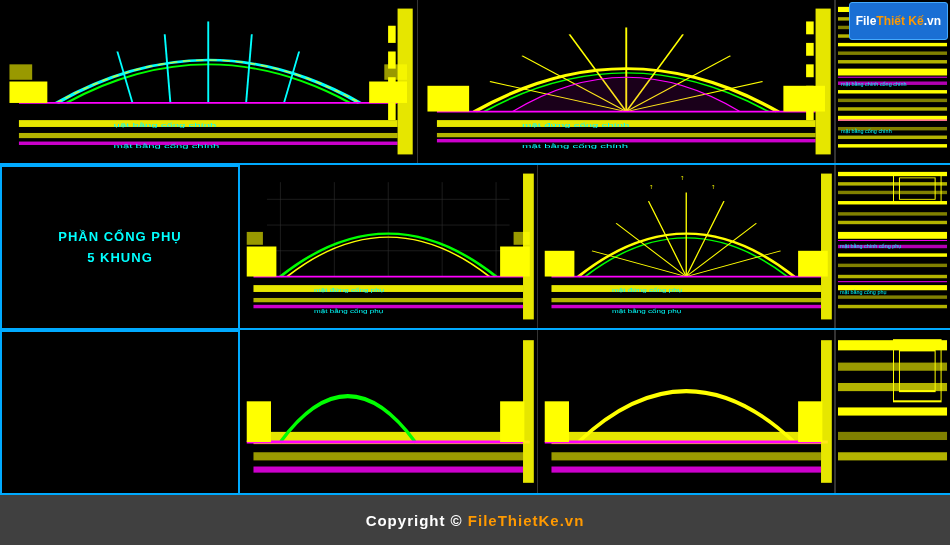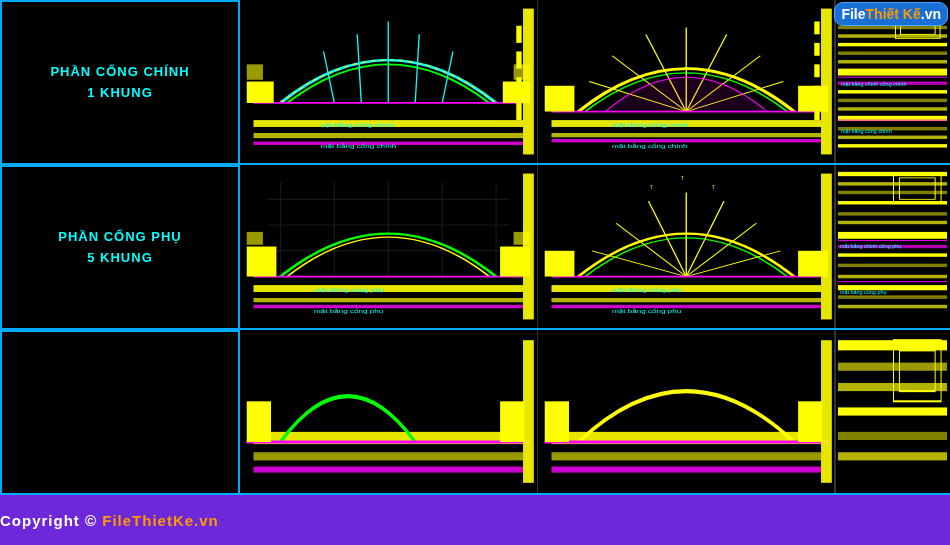--- a/index.html
+++ b/index.html
@@ -21,24 +21,24 @@
       position: relative;
     }
 
     
     .logo {
       position: absolute;
       top: 2px;
       right: 2px;
       background: #1a6fd4;
       color: #fff;
-      font-size: 14px;
+      font-size: 12px;
       font-weight: bold;
-      padding: 3px 6px;
-      border-radius: 9px;
+      padding: 11px 6px;
+      border-radius: 3px;
       z-index: 100;
       border: 1px solid #4af;
     }
     .logo span { color: #f90; }
 
     
     .row {
       display: flex;
       flex-direction: row;
       border-bottom: 2px solid #0af;
@@ -106,22 +106,22 @@
       position: relative;
       overflow: hidden;
     }
 
     
     .copyright-row {
       height: 52px;
       min-height: 52px;
       display: flex;
       align-items: center;
-      justify-content: flex-start;
-      background: #6d28d9;
+      justify-content: center;
+      background: #404040;
       border-top: 2px solid #0af;
       flex-shrink: 0;
     }
 
     .copyright-text {
       color: #fff;
       font-size: 15px;
       font-weight: bold;
       letter-spacing: 1px;
     }
@@ -147,26 +147,20 @@
 
   <div class="logo">
     File<span>Thiết Kế</span>.vn
   </div>
 
   <div class="cursor-icon">☜</div>
 
   <div class="rows-container">
 
     <div class="row row1">
-      <div class="left-panel">
-        <div class="left-panel-text">
-          <div>PHẦN CỔNG CHÍNH</div>
-          <div>1 KHUNG</div>
-        </div>
-      </div>
       <div class="right-panel">
 
         <div class="drawing-panel">
           <svg width="100%" height="100%" viewBox="0 0 220 190" preserveAspectRatio="none">
 
             <rect x="10" y="140" width="200" height="8" fill="#ff0" opacity="0.9"></rect>
             <rect x="10" y="155" width="200" height="6" fill="#ff0" opacity="0.7"></rect>
             <rect x="10" y="165" width="200" height="4" fill="#f0f" opacity="0.8"></rect>
 
             <path d="M30 120 Q110 20 190 120" stroke="#0ff" stroke-width="3" fill="none"></path>

